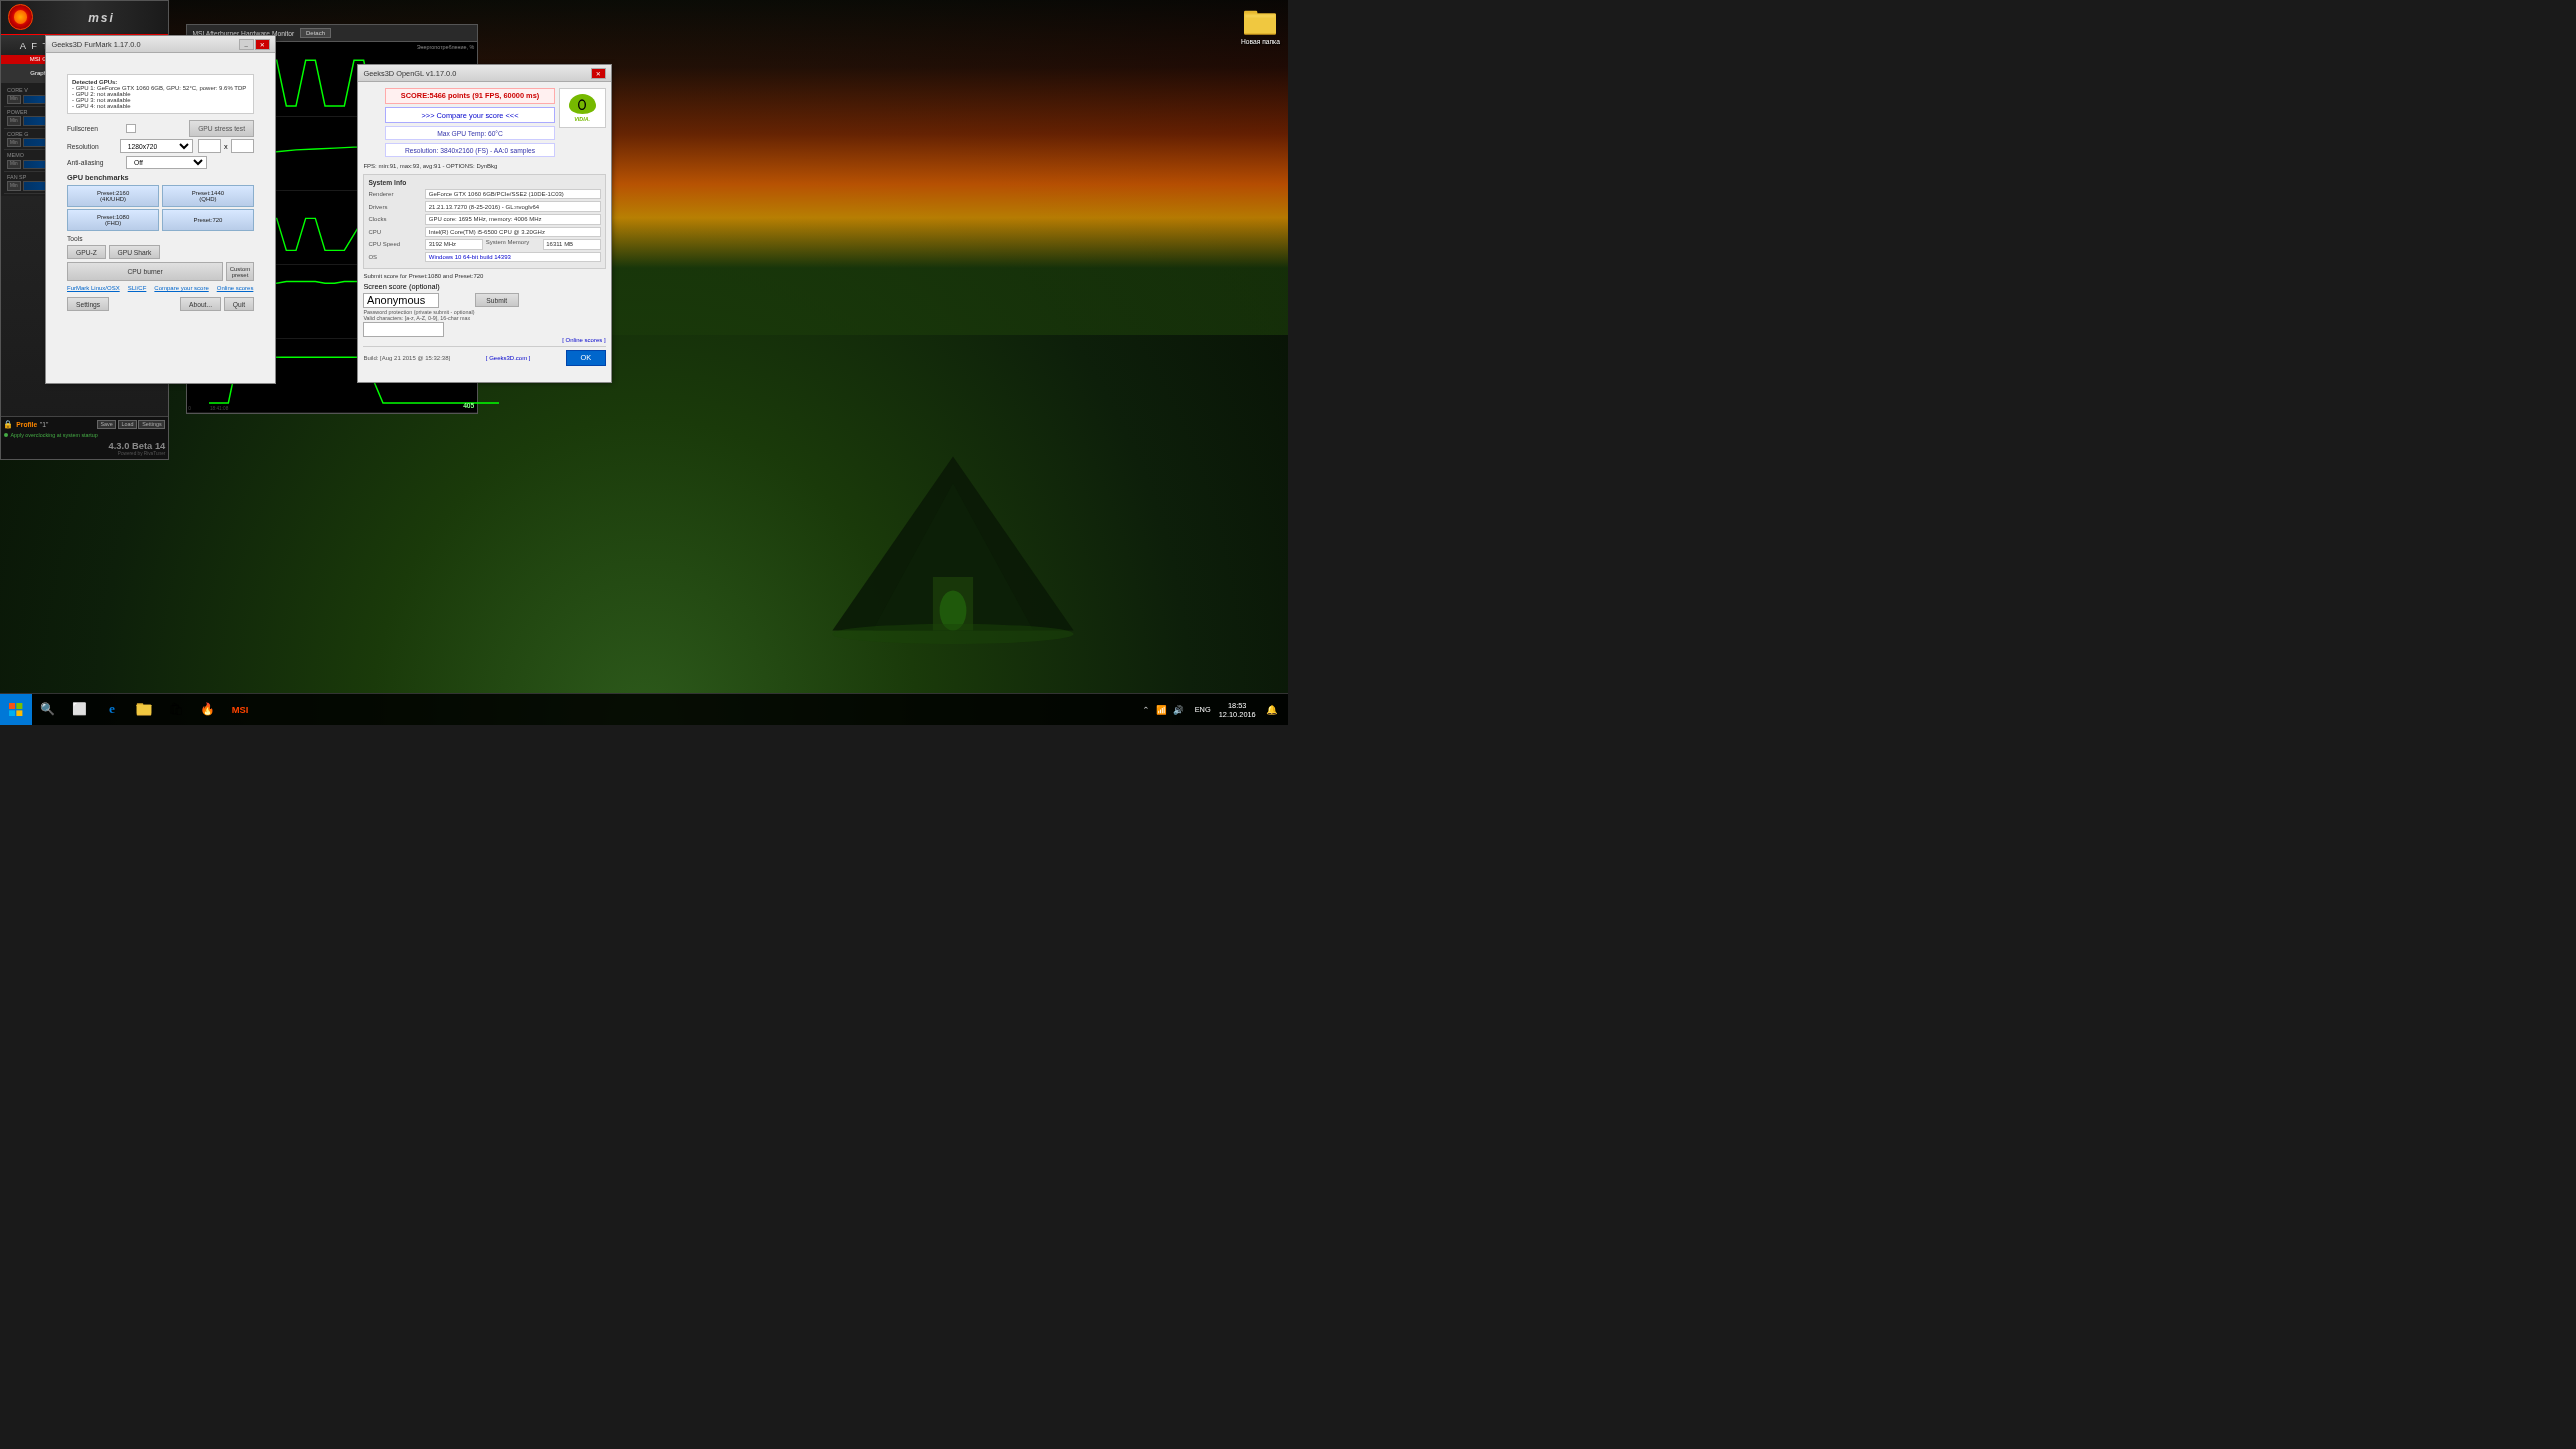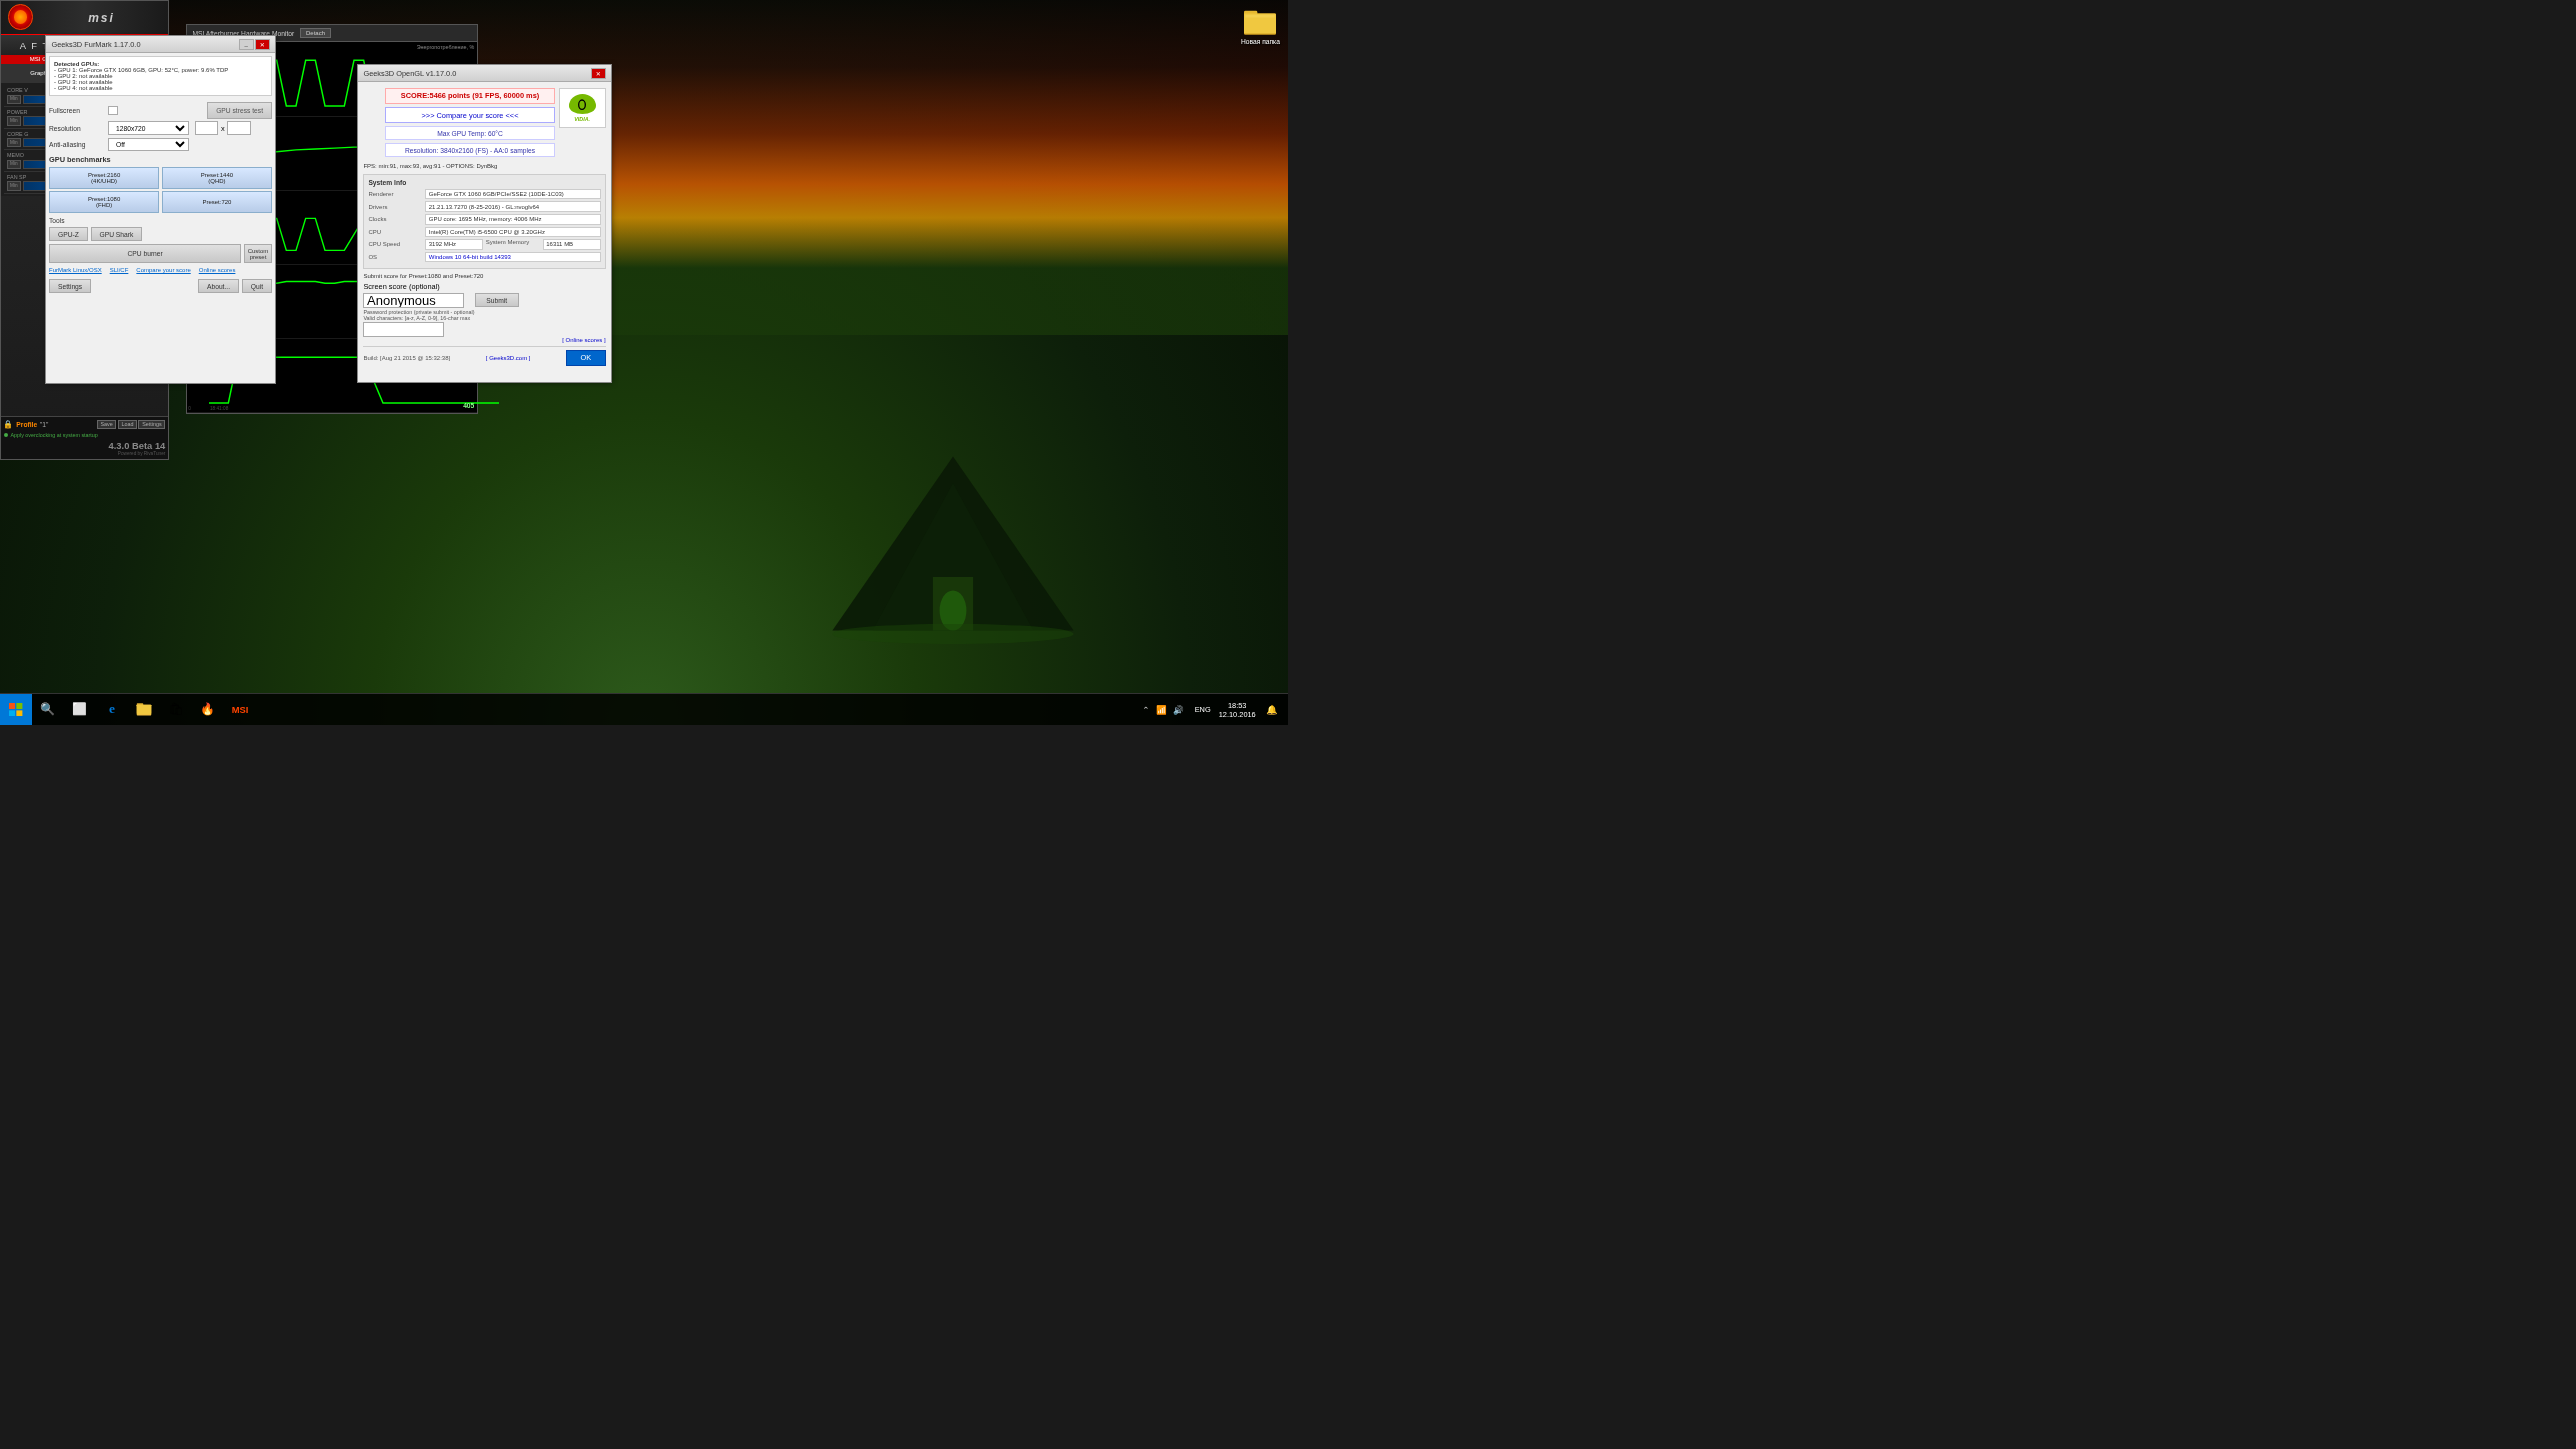--- a/index.html
+++ b/index.html
@@ -342,21 +342,21 @@
       text-shadow: 0.7px 0.7px 1.3px #000;
     }
 
     .furmark-copyright {
       font-size: 6px;
       color: #ffaa66;
     }
 
     .furmark-content {
       background: #f0f0f0;
-      padding: 3px;
+      padding: 21px;
     }
 
     .furmark-detected {
       background: white;
       border: 0.7px solid #ccc;
       padding: 4px;
       font-size: 6px;
       color: #333;
       margin-bottom: 5.4px;
       min-height: 40px;
@@ -704,25 +704,25 @@
       font-size: 6px;
       color: #333;
       margin-bottom: 2.7px;
     }
 
     .score-submit-label {
       margin-bottom: 2px;
     }
 
     .score-name-input {
-      width: 101px;
+      width: 76px;
       height: 14.8px;
       border: 0.7px solid #aaa;
       padding: 0 2.7px;
-      font-size: 13px;
+      font-size: 11px;
     }
 
     .score-pass-label {
       font-size: 5.4px;
       color: #555;
       margin: 1.3px 0;
     }
 
     .score-pass-input {
       width: 81px;

